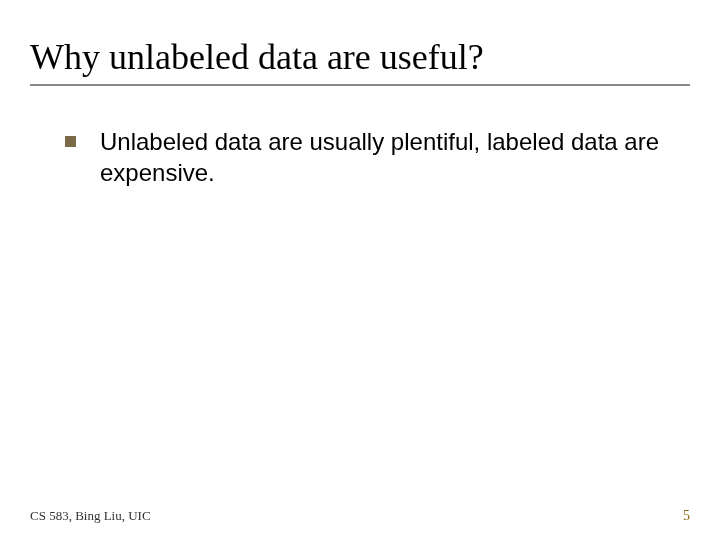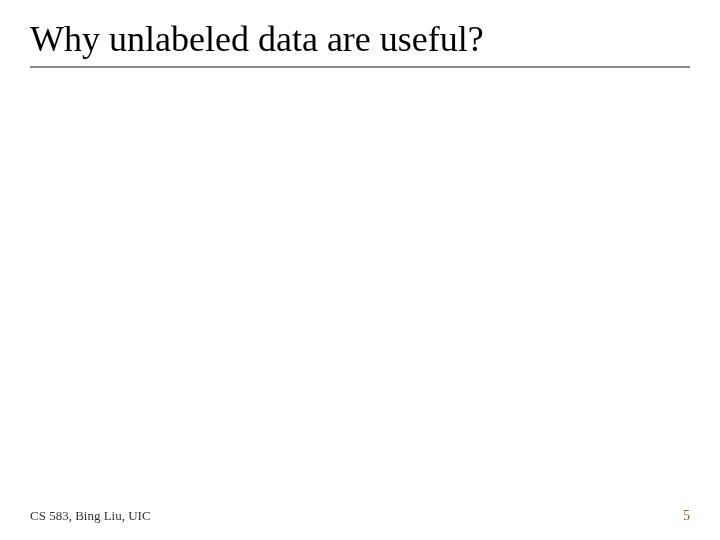--- a/index.html
+++ b/index.html
@@ -11,21 +11,21 @@
       width: 720px;
       height: 540px;
       background: #ffffff;
       font-family: Georgia, 'Times New Roman', serif;
       position: relative;
       overflow: hidden;
     }
     .slide {
       width: 100%;
       height: 100%;
-      padding: 18px 30px 0 30px;
+      padding: 36px 30px 0 30px;
       position: relative;
     }
     .title {
       font-size: 36px;
       font-weight: normal;
       color: #000;
       border-bottom: 2px solid #888;
       padding-bottom: 6px;
       margin-bottom: 40px;
       font-family: 'Times New Roman', Times, serif;
@@ -76,20 +76,24 @@
 </head>
 <body>
 
 <div class="slide">
 
   <h1 class="title">Why unlabeled data are useful?</h1>
 
   <div class="content">
 
     <div class="bullet-group">
+      <div class="bullet-item">
+        <div class="bullet-marker"></div>
+        <div class="bullet-text">Unlabeled data are usually plentiful, labeled data are expensive.</div>
+      </div>
     </div>
 
 
   </div>
 
   <div class="footer">
     <span>CS 583, Bing Liu, UIC</span>
     <span class="page-number">5</span>
   </div>
 

